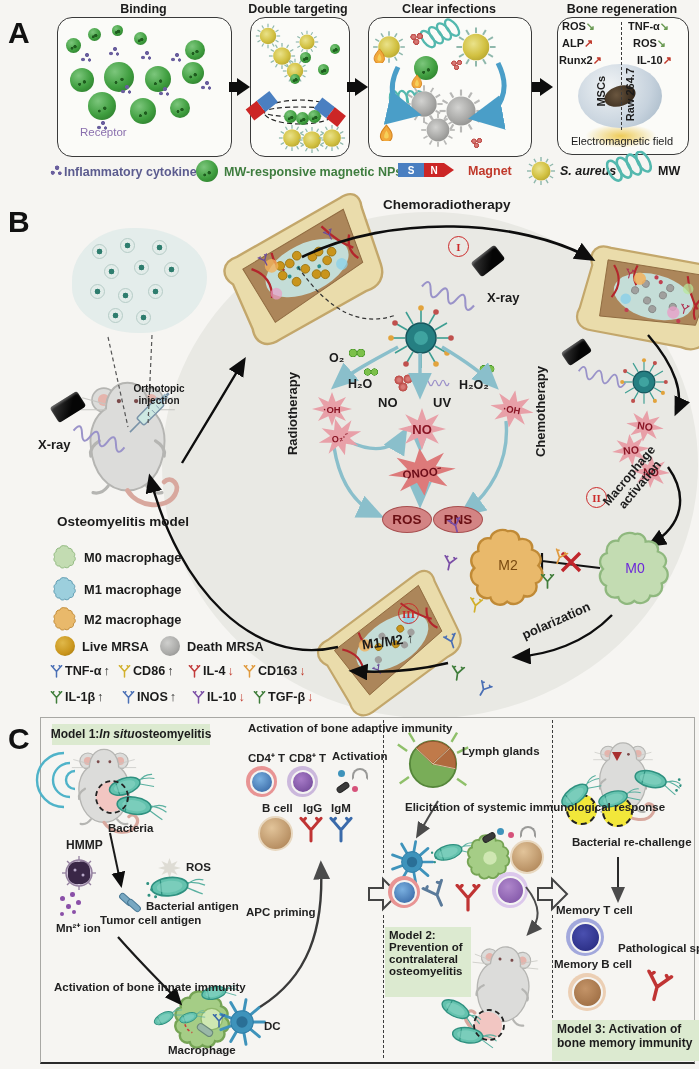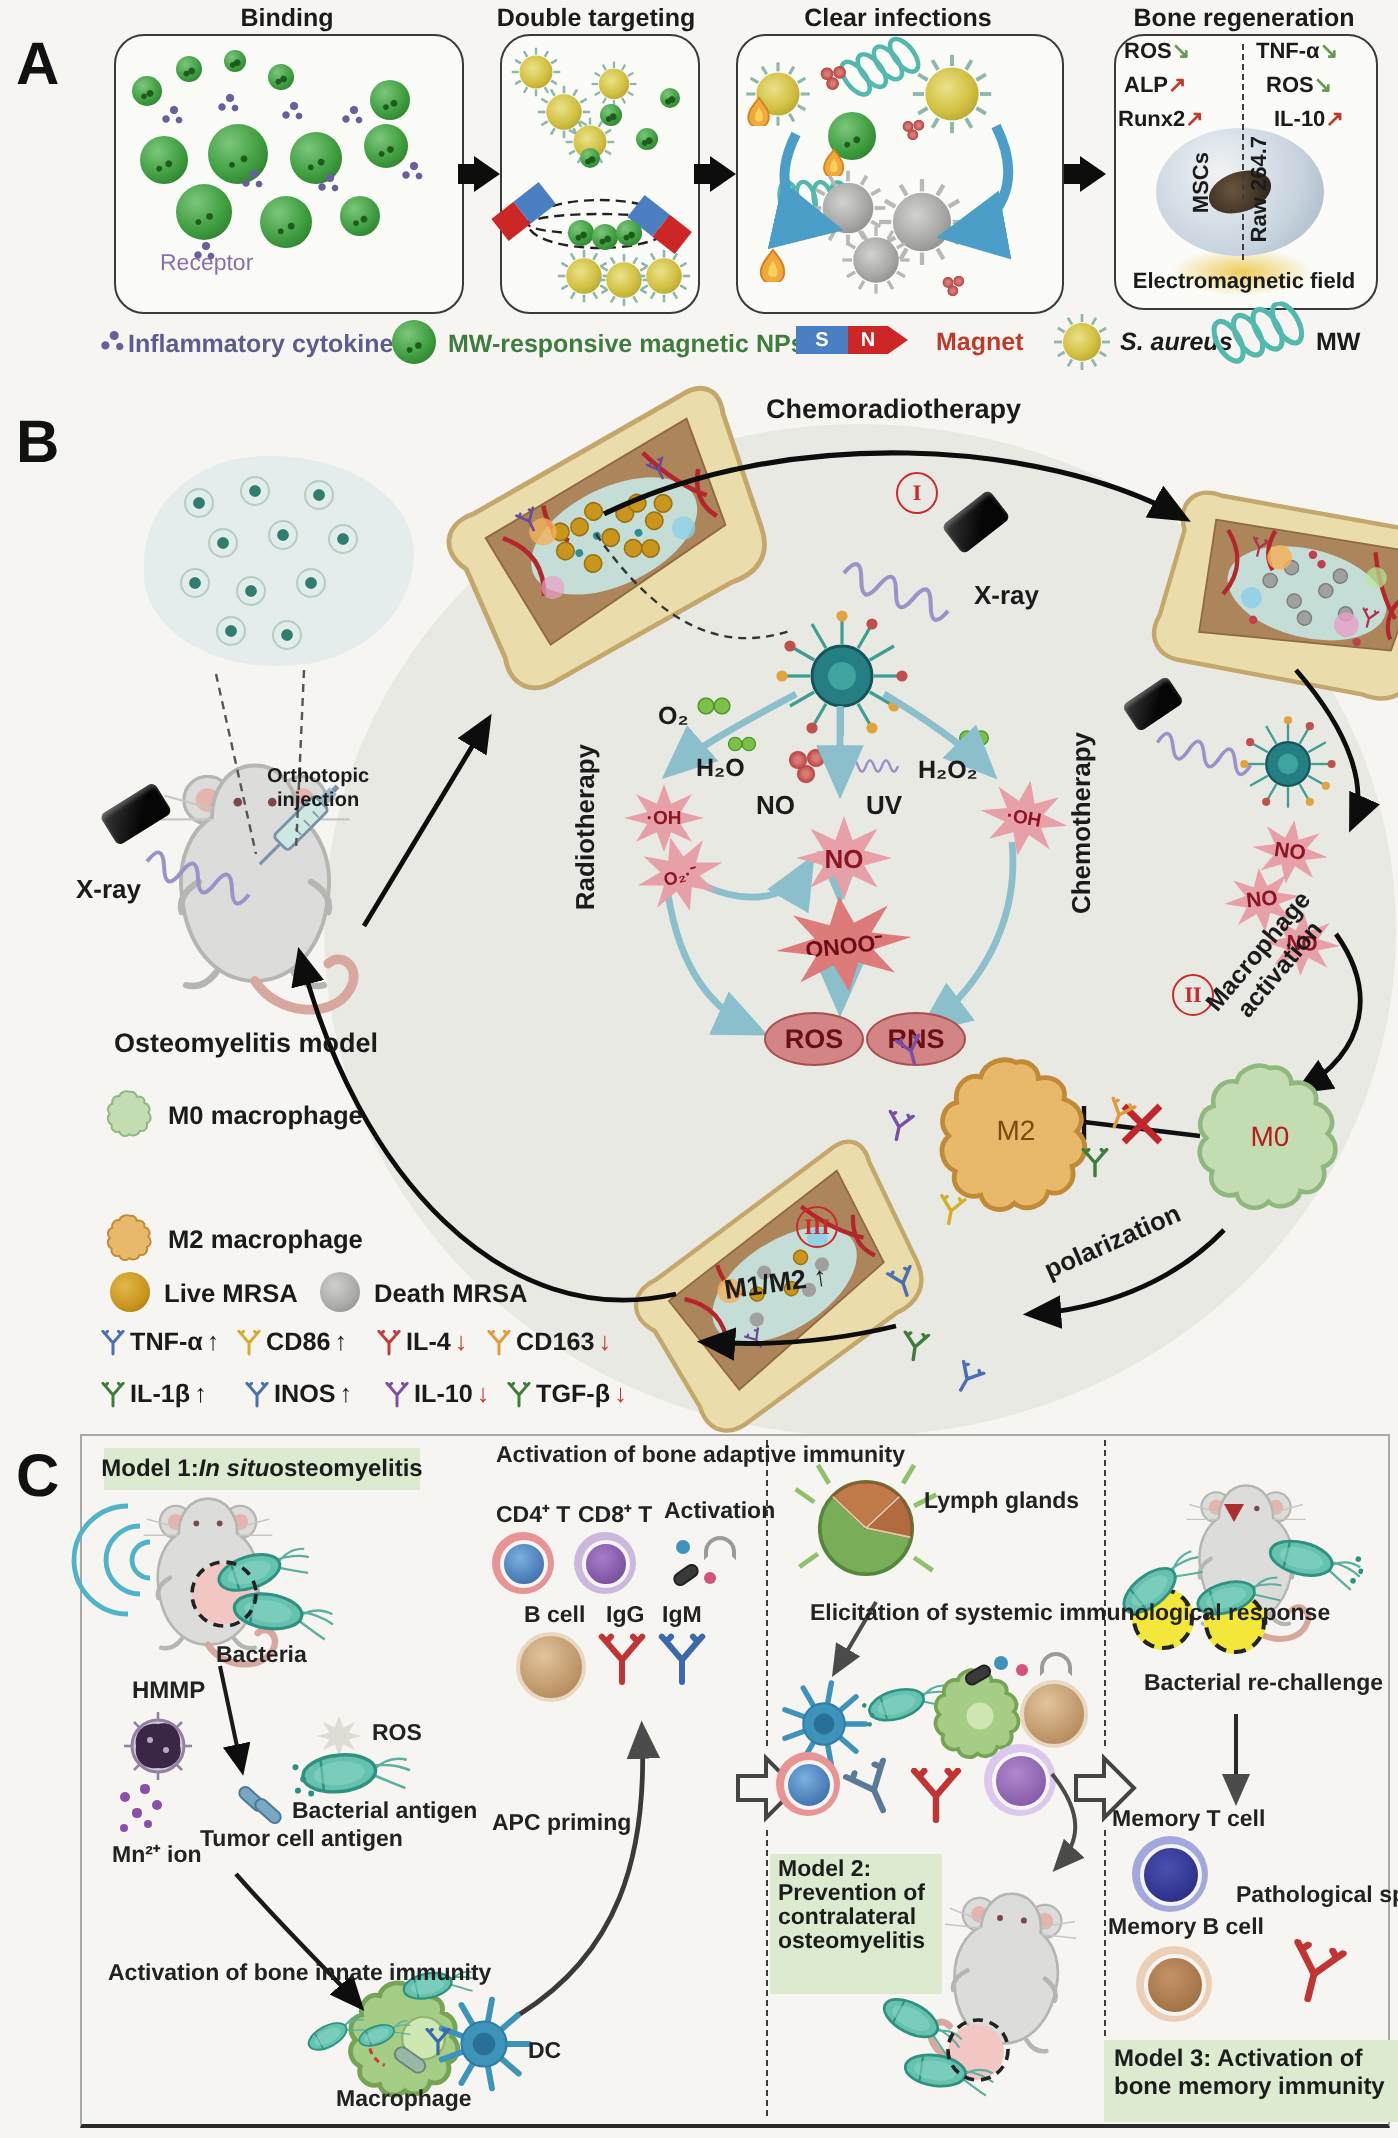--- a/index.html
+++ b/index.html
@@ -377,21 +377,21 @@
 <div class="icon" style="left:604px;top:86px;width:32px;height:20px;border-radius:50%;transform:rotate(-18deg);background:radial-gradient(circle at 40% 40%,#6a563f,#241a10)"></div>
 <div class="dashv" style="left:621px;top:22px;height:108px"></div>
 <div class="t b" style="left:562px;top:20px;font-size:11px"><span>ROS</span><span style="color:#6a9a53">↘</span></div>
 <div class="t b" style="left:562px;top:37px;font-size:11px"><span>ALP</span><span style="color:#c0392b">↗</span></div>
 <div class="t b" style="left:559px;top:54px;font-size:11px"><span>Runx2</span><span style="color:#c0392b">↗</span></div>
 <div class="t b" style="left:628px;top:20px;font-size:11px"><span>TNF-α</span><span style="color:#6a9a53">↘</span></div>
 <div class="t b" style="left:633px;top:37px;font-size:11px"><span>ROS</span><span style="color:#6a9a53">↘</span></div>
 <div class="t b" style="left:637px;top:54px;font-size:11px"><span>IL-10</span><span style="color:#c0392b">↗</span></div>
 <div class="t b vtext" style="left:595px;top:76px;font-size:11px">MSCs</div>
 <div class="t b vtext" style="left:624px;top:68px;font-size:11px">Raw 264.7</div>
-<div class="t ctr" style="left:557px;top:135px;width:130px;font-size:11px;font-weight:700">Electromagnetic field</div>
+<div class="t ctr" style="left:557px;top:135px;width:130px;font-size:11px;font-weight:400">Electromagnetic field</div>
 
 <div class="bigarr" style="left:237px;top:78px"></div>
 <div class="bigarr" style="left:355px;top:78px"></div>
 <div class="bigarr" style="left:540px;top:78px"></div>
 
 <div class="cyt" style="left:50px;top:165px;transform:scale(1.1)"></div>
 <div class="t" style="left:64px;top:165px;font-size:12.5px;font-weight:600;color:#5c5c8f">Inflammatory cytokine</div>
 <div class="gnp" style="left:196px;top:160px;width:22px;height:22px"></div>
 <div class="t" style="left:224px;top:165px;font-size:12.5px;font-weight:600;color:#3f7d3f">MW-responsive magnetic NPs</div>
 <div class="mag" style="left:398px;top:163px">
@@ -569,21 +569,21 @@
 <div class="cellblob" style="left:468px;top:528px;width:80px;height:74px">
   <svg viewBox="0 0 100 100">
         <use href="#blob" fill="#e9b96b" stroke="#c08a36" stroke-width="3"></use>
       </svg>
   <span style="font-size:14px;color:#7a4a10">M2</span>
 </div>
 <div class="cellblob" style="left:597px;top:531px;width:76px;height:74px">
   <svg viewBox="0 0 100 100">
         <use href="#blob" fill="#c3dcb2" stroke="#8fb87e" stroke-width="3"></use>
       </svg>
-  <span style="font-size:14px;color:#b91c1c">M0</span>
+  <span style="font-size:14px;color:#6d28d9">M0</span>
 </div>
 <svg class="icon" style="left:448px;top:518px;width:15px;height:15px;color:#7b4fa6;transform:rotate(-15deg)" viewBox="0 0 20 20">
       <use href="#yab"></use>
     </svg>
 <svg class="icon" style="left:442px;top:556px;width:15px;height:15px;color:#7b4fa6;transform:rotate(12deg)" viewBox="0 0 20 20">
       <use href="#yab"></use>
     </svg>
 <svg class="icon" style="left:552px;top:550px;width:15px;height:15px;color:#e09a3e;transform:rotate(22deg)" viewBox="0 0 20 20">
       <use href="#yab"></use>
     </svg>
@@ -622,20 +622,26 @@
 activation</div>
 <div class="t b" style="left:520px;top:614px;font-size:13px;transform:rotate(-24deg)">polarization</div>
 <div class="t b" style="left:362px;top:634px;font-size:13.5px;transform:rotate(-8deg)">M1/M2 ↑</div>
 <div class="t b" style="left:57px;top:514px;font-size:13.5px">Osteomyelitis model</div>
 
 <div class="legrow" style="left:53px;top:545px">
   <svg width="24" height="24" viewBox="0 0 100 100">
         <use href="#blob" fill="#c3dcb2" stroke="#8fb87e" stroke-width="4"></use>
       </svg>
   <span>M0 macrophage</span>
+</div>
+<div class="legrow" style="left:53px;top:577px">
+  <svg width="24" height="24" viewBox="0 0 100 100">
+        <use href="#blob" fill="#9ccfdd" stroke="#5d9ab0" stroke-width="4"></use>
+      </svg>
+  <span>M1 macrophage</span>
 </div>
 <div class="legrow" style="left:53px;top:607px">
   <svg width="24" height="24" viewBox="0 0 100 100">
         <use href="#blob" fill="#e9b96b" stroke="#c08a36" stroke-width="4"></use>
       </svg>
   <span>M2 macrophage</span>
 </div>
 <div class="legrow" style="left:55px;top:636px">
   <div class="mrsa live" style="width:20px;height:20px"></div>
   <span>Live MRSA</span>

